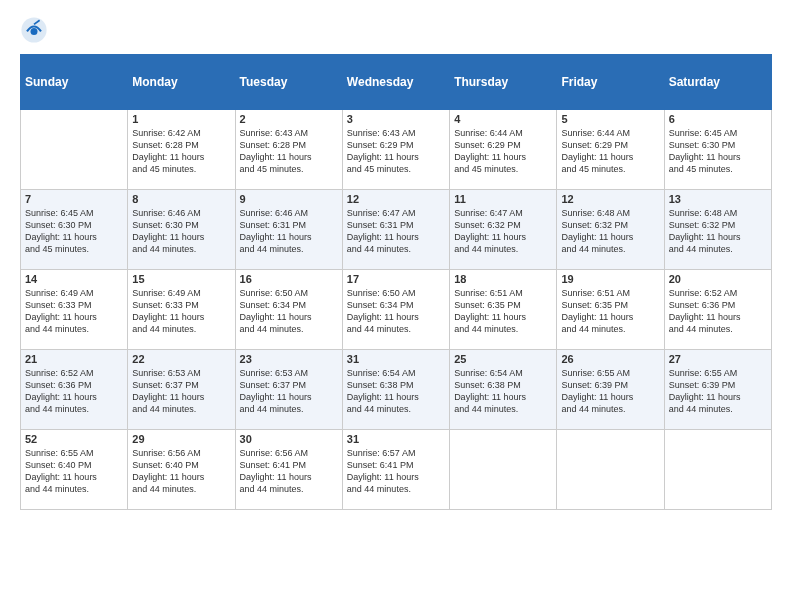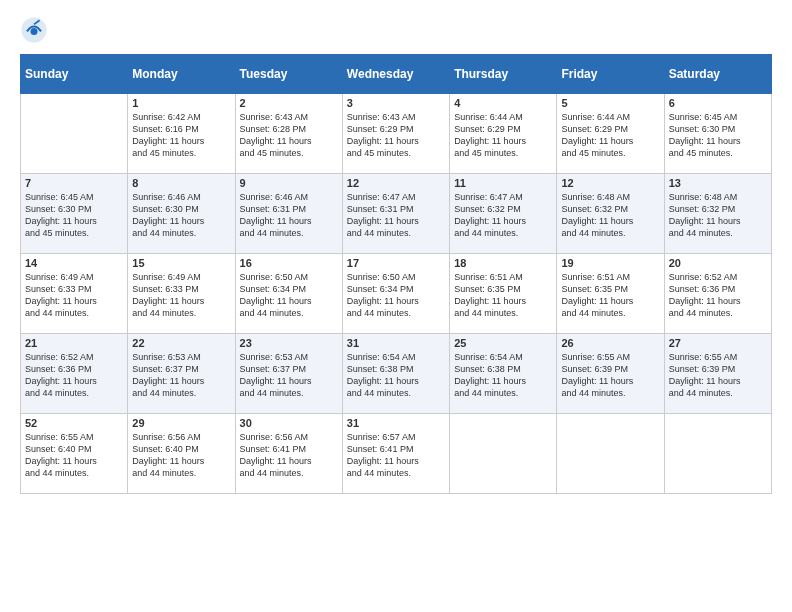--- a/index.html
+++ b/index.html
@@ -61,21 +61,21 @@
     .calendar {
       width: 100%;
       border-collapse: collapse;
       table-layout: fixed;
     }
     .calendar th {
       background: #2a6db5;
       color: #fff;
       font-size: 12px;
       font-weight: bold;
-      padding: 12px 4px;
+      padding: 20px 4px;
       text-align: left;
       border: 1px solid #2a6db5;
     }
     .calendar td {
       border: 1px solid #ccc;
       vertical-align: top;
       padding: 3px 4px;
       font-size: 9.5px;
       color: #333;
       height: 80px;
@@ -138,21 +138,21 @@
           <th>Friday</th>
           <th>Saturday</th>
         </tr>
     </thead>
     <tbody id="calendar-body">
     <tr>
           <td class="empty-cell"></td>
           <td>
             <span class="day-num">1</span>
             <div class="cell-info" style="white-space: pre-line;">Sunrise: 6:42 AM
-Sunset: 6:16 PM
+Sunset: 6:28 PM
 Daylight: 11 hours
 and 45 minutes.</div>
           </td>
           <td>
             <span class="day-num">2</span>
             <div class="cell-info" style="white-space: pre-line;">Sunrise: 6:43 AM
 Sunset: 6:28 PM
 Daylight: 11 hours
 and 45 minutes.</div>
           </td>

